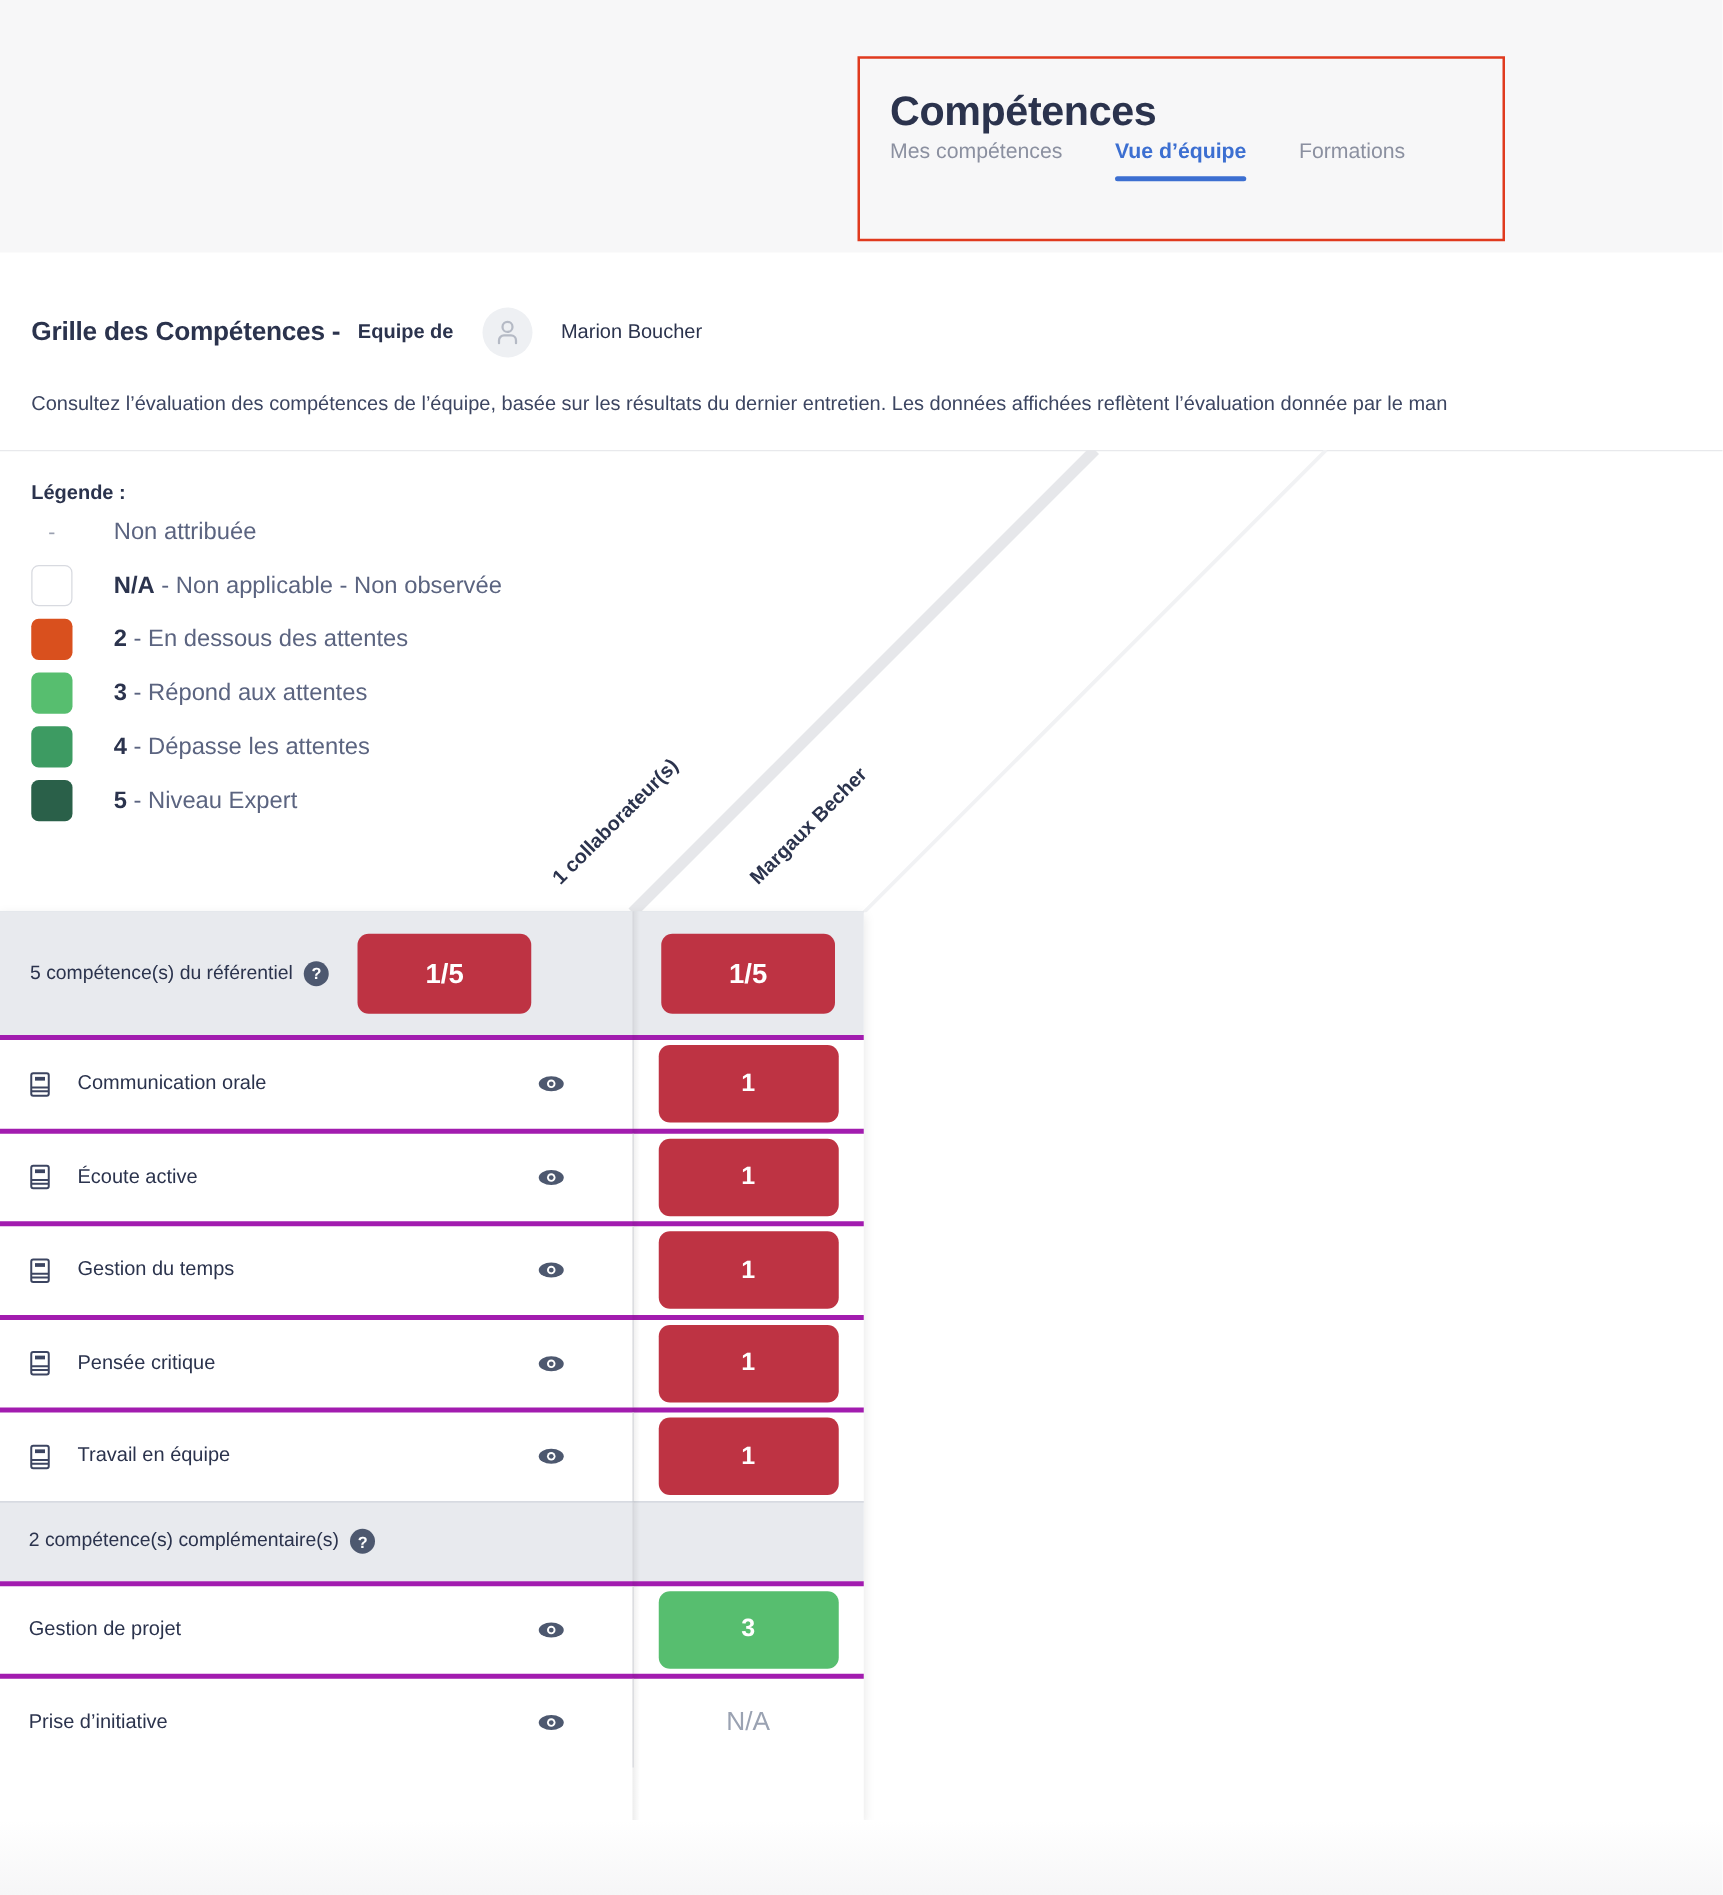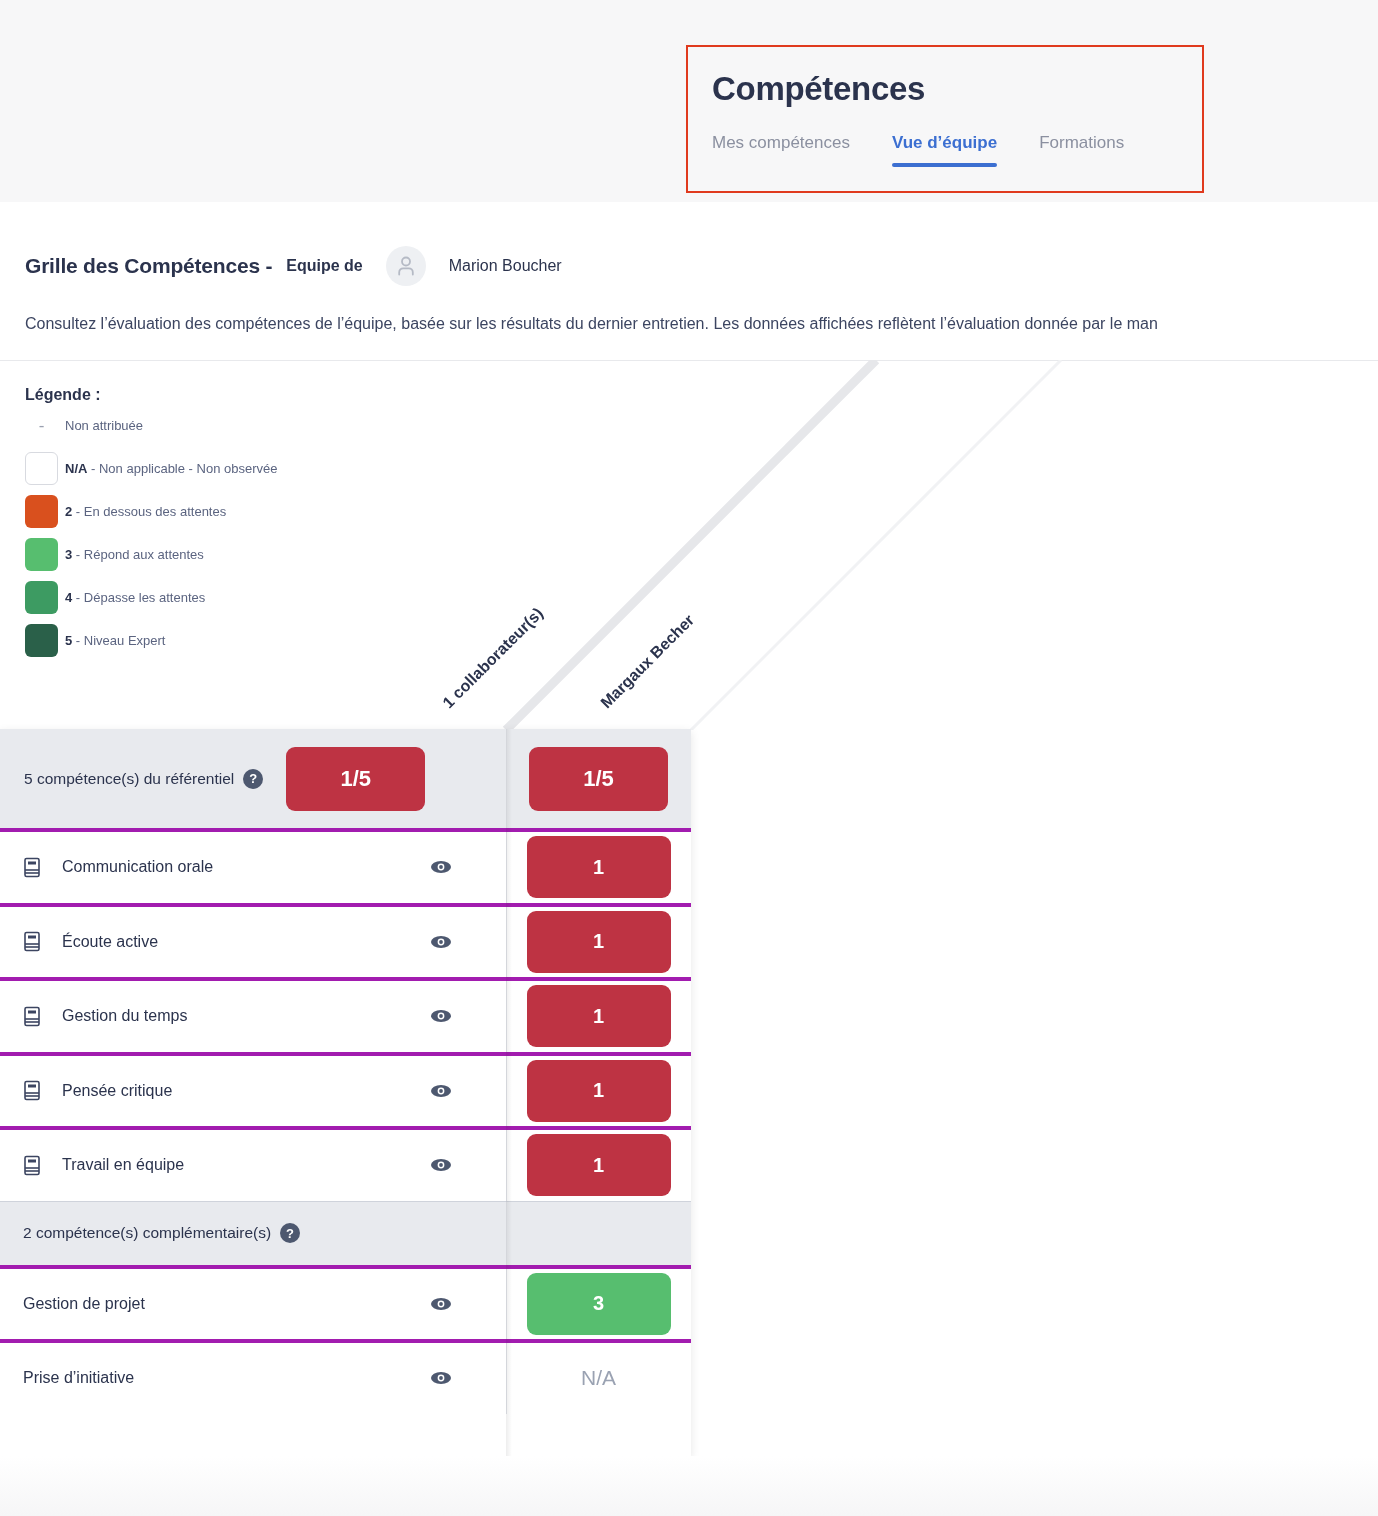--- a/index.html
+++ b/index.html
@@ -20,21 +20,21 @@
     position: absolute; left: 686px; top: 45px;
     width: 518px; height: 148px;
     border: 2px solid #e03a1e;
     background: #f7f7f8;
     padding: 20px 0 0 24px;
   }
   .page-title {
     font-size: 33px; font-weight: 700; color: #2b334d;
     letter-spacing: -0.3px; line-height: 44px;
   }
-  .tabs { display: flex; gap: 42px; margin-top: 22px; }
+  .tabs { display: flex; gap: 42px; }
   .tab {
     font-size: 17px; color: #8b90a0; position: relative;
     padding-bottom: 14px; cursor: pointer; white-space: nowrap;
   }
   .tab.active { color: #3c6fd1; font-weight: 700; }
   .tab.active::after {
     content: ""; position: absolute; left: 0; right: 0; bottom: 0;
     height: 4px; border-radius: 2px; background: #3c6fd1;
   }
 
@@ -73,21 +73,21 @@
   .legend-title { font-size: 16px; font-weight: 700; color: #2b334d; margin-bottom: 0; }
   .legend-row { display: flex; align-items: center; height: 43px; }
   .sw {
     width: 33px; height: 33px; border-radius: 6px; flex: 0 0 33px;
   }
   .sw.dash {
     background: transparent; display: flex; align-items: center;
     justify-content: center; color: #9aa0b0; font-size: 17px; width: 33px;
   }
   .sw.na { background: #ffffff; border: 1px solid #d8dae0; }
-  .legend-text { margin-left: 7px; font-size: 13px; color: #4a5470; white-space: nowrap; }
+  .legend-text { margin-left: 33px; font-size: 19px; color: #4a5470; white-space: nowrap; }
   .legend-text b { font-weight: 700; color: #2b334d; }
   .legend-text .muted { color: #5b6480; }
 
   
   .diag-wrap {
     position: absolute; left: 0; top: 360px;
     width: 1378px; height: 370px; overflow: hidden; pointer-events: none;
   }
 
   

